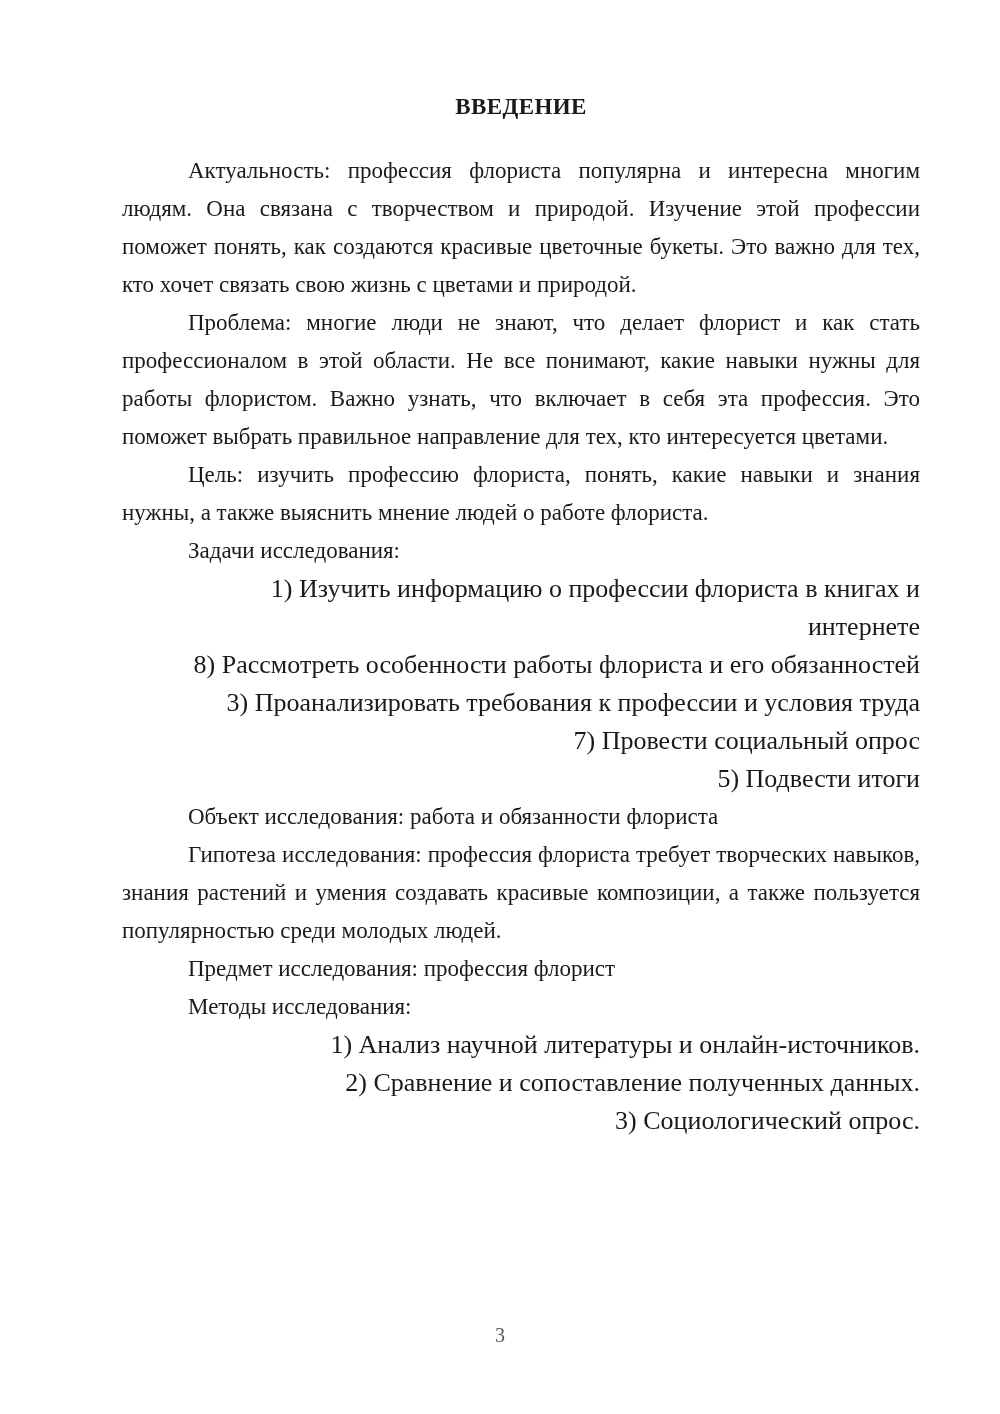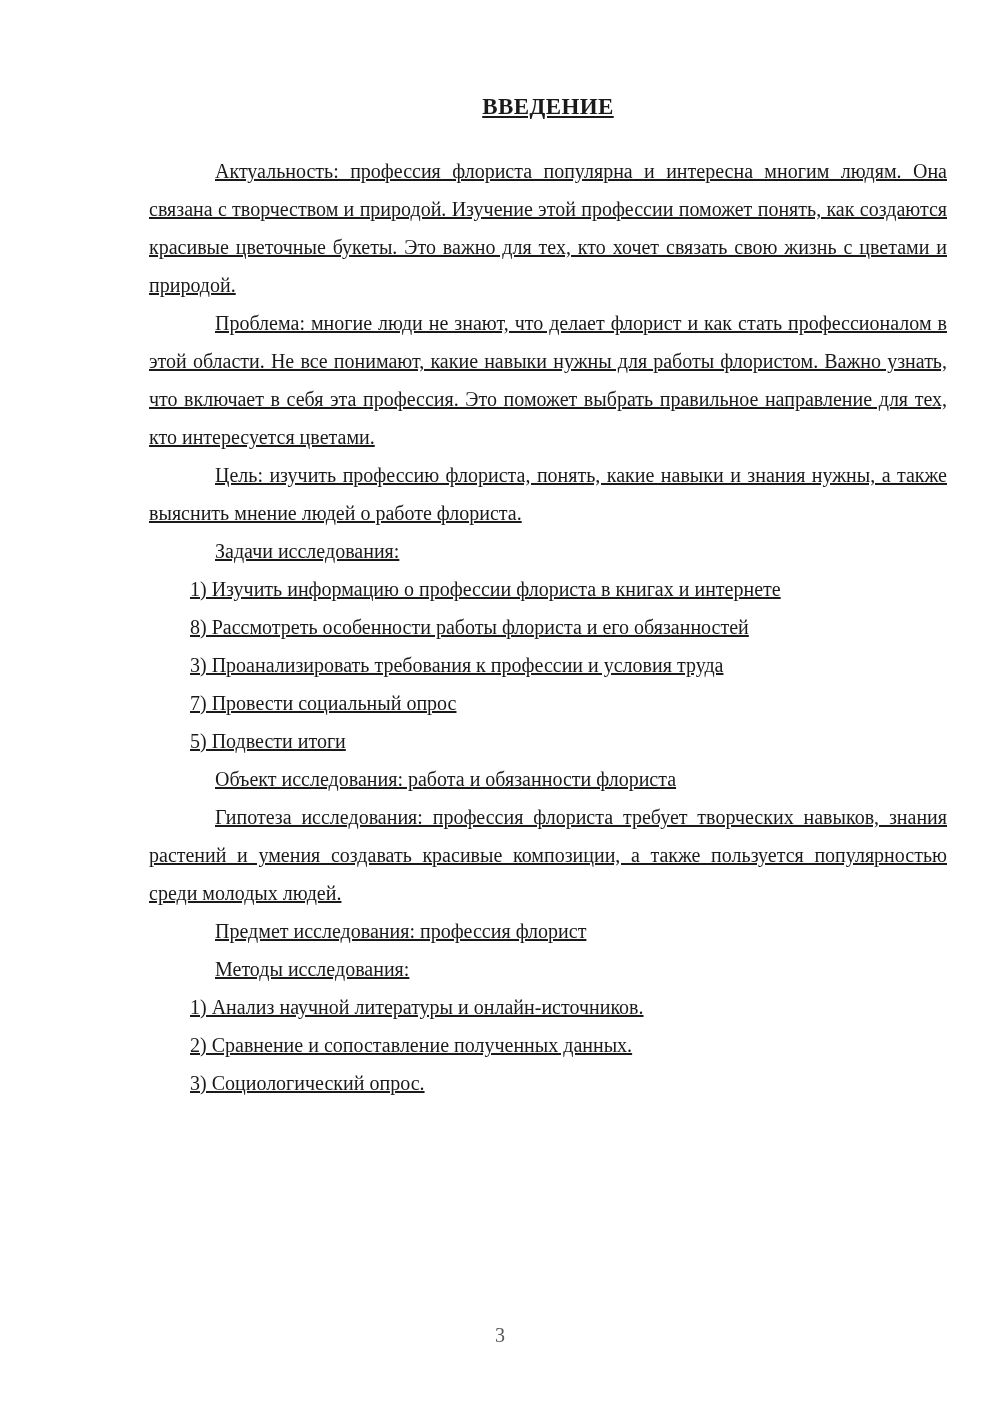--- a/index.html
+++ b/index.html
@@ -22,61 +22,60 @@
     top: 0;
     left: 0;
     width: 1000px;
     height: 1414px;
     background: #ffffff;
     box-sizing: border-box;
   }
 
   .content {
     position: absolute;
-    left: 149px;
+    left: 122px;
     top: 88px;
     width: 798px;
-    text-decoration: underline;
   }
 
   .doc-heading {
     text-align: center;
     font-weight: bold;
     font-size: 23px;
     line-height: 38px;
     letter-spacing: 0.4px;
     margin: 0 0 26px 0;
   }
 
   .para {
     margin: 0;
-    font-size: 20px;
+    font-size: 23px;
     line-height: 38px;
     text-align: justify;
     text-indent: 66px;
     hyphens: none;
   }
 
   
   .para.single {
     text-align: left;
   }
 
   .list {
     list-style: none;
     margin: 0;
     padding: 0;
   }
 
   .list-row {
-    font-size: 20px;
+    font-size: 26px;
     line-height: 38px;
     margin: 0;
     padding-left: 41px;
-    text-align: left;
+    text-align: right;
   }
 
   .page-number {
     position: absolute;
     left: 0;
     right: 0;
     top: 1323px;
     text-align: center;
     font-size: 20px;
     line-height: 24px;

